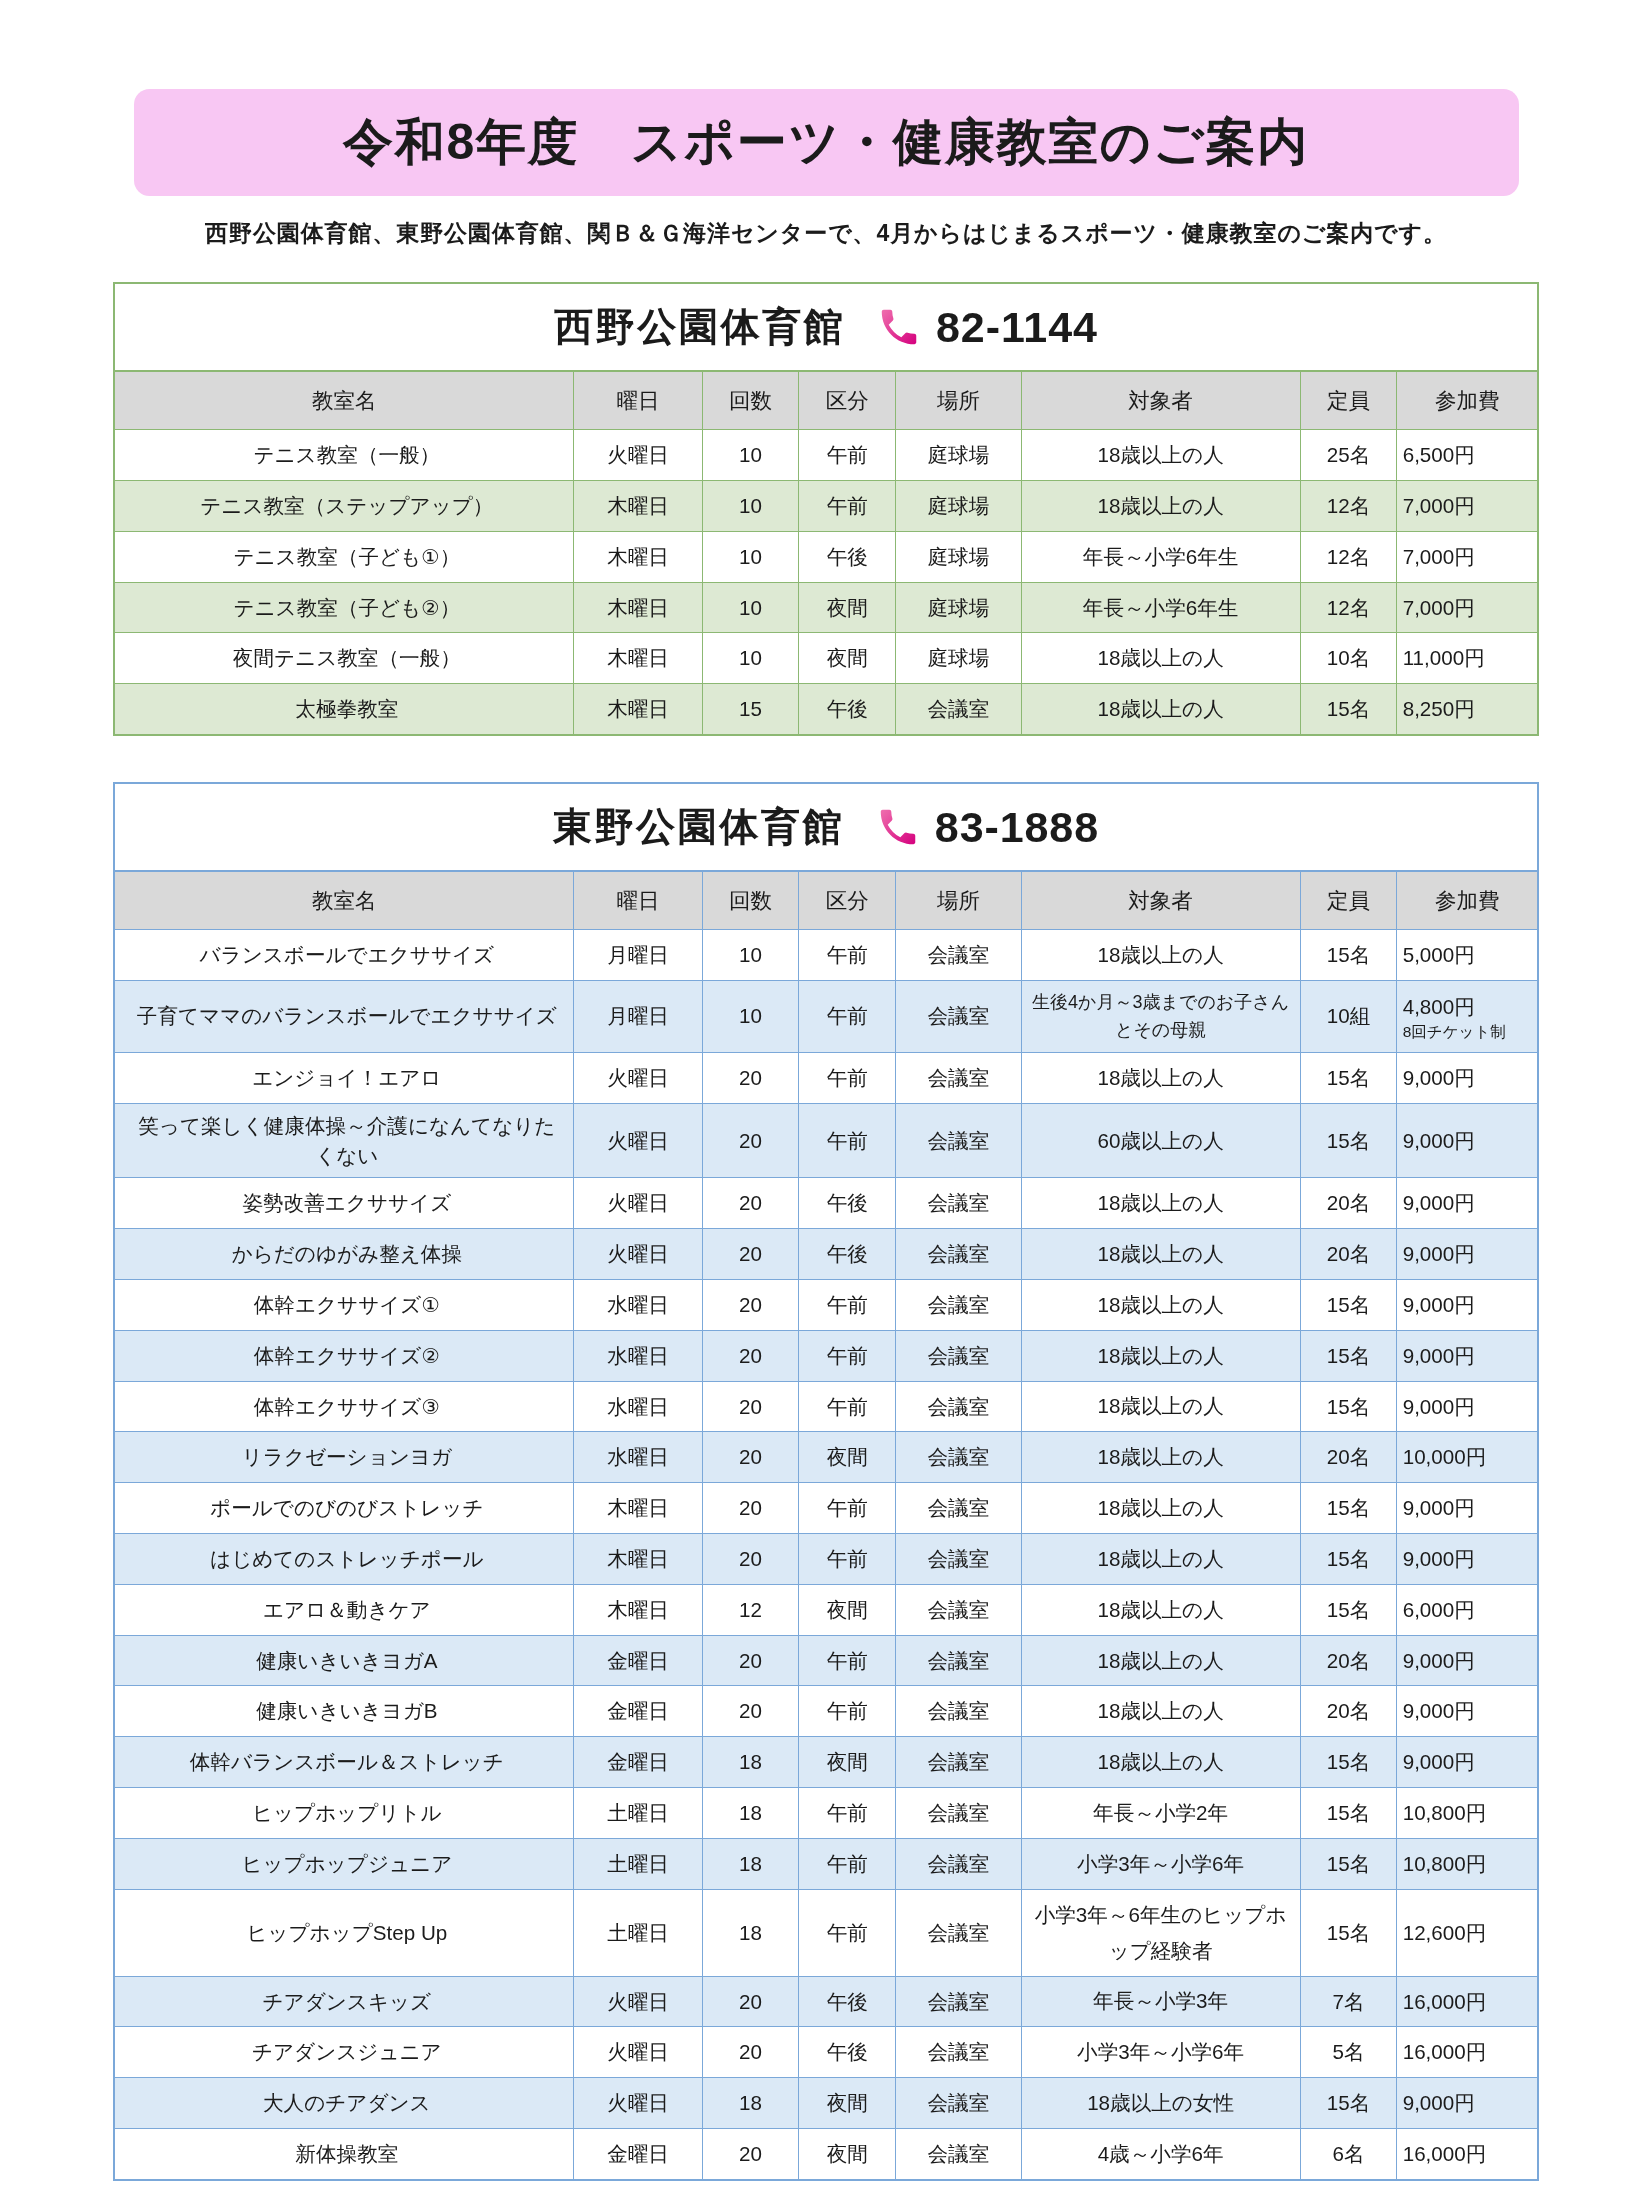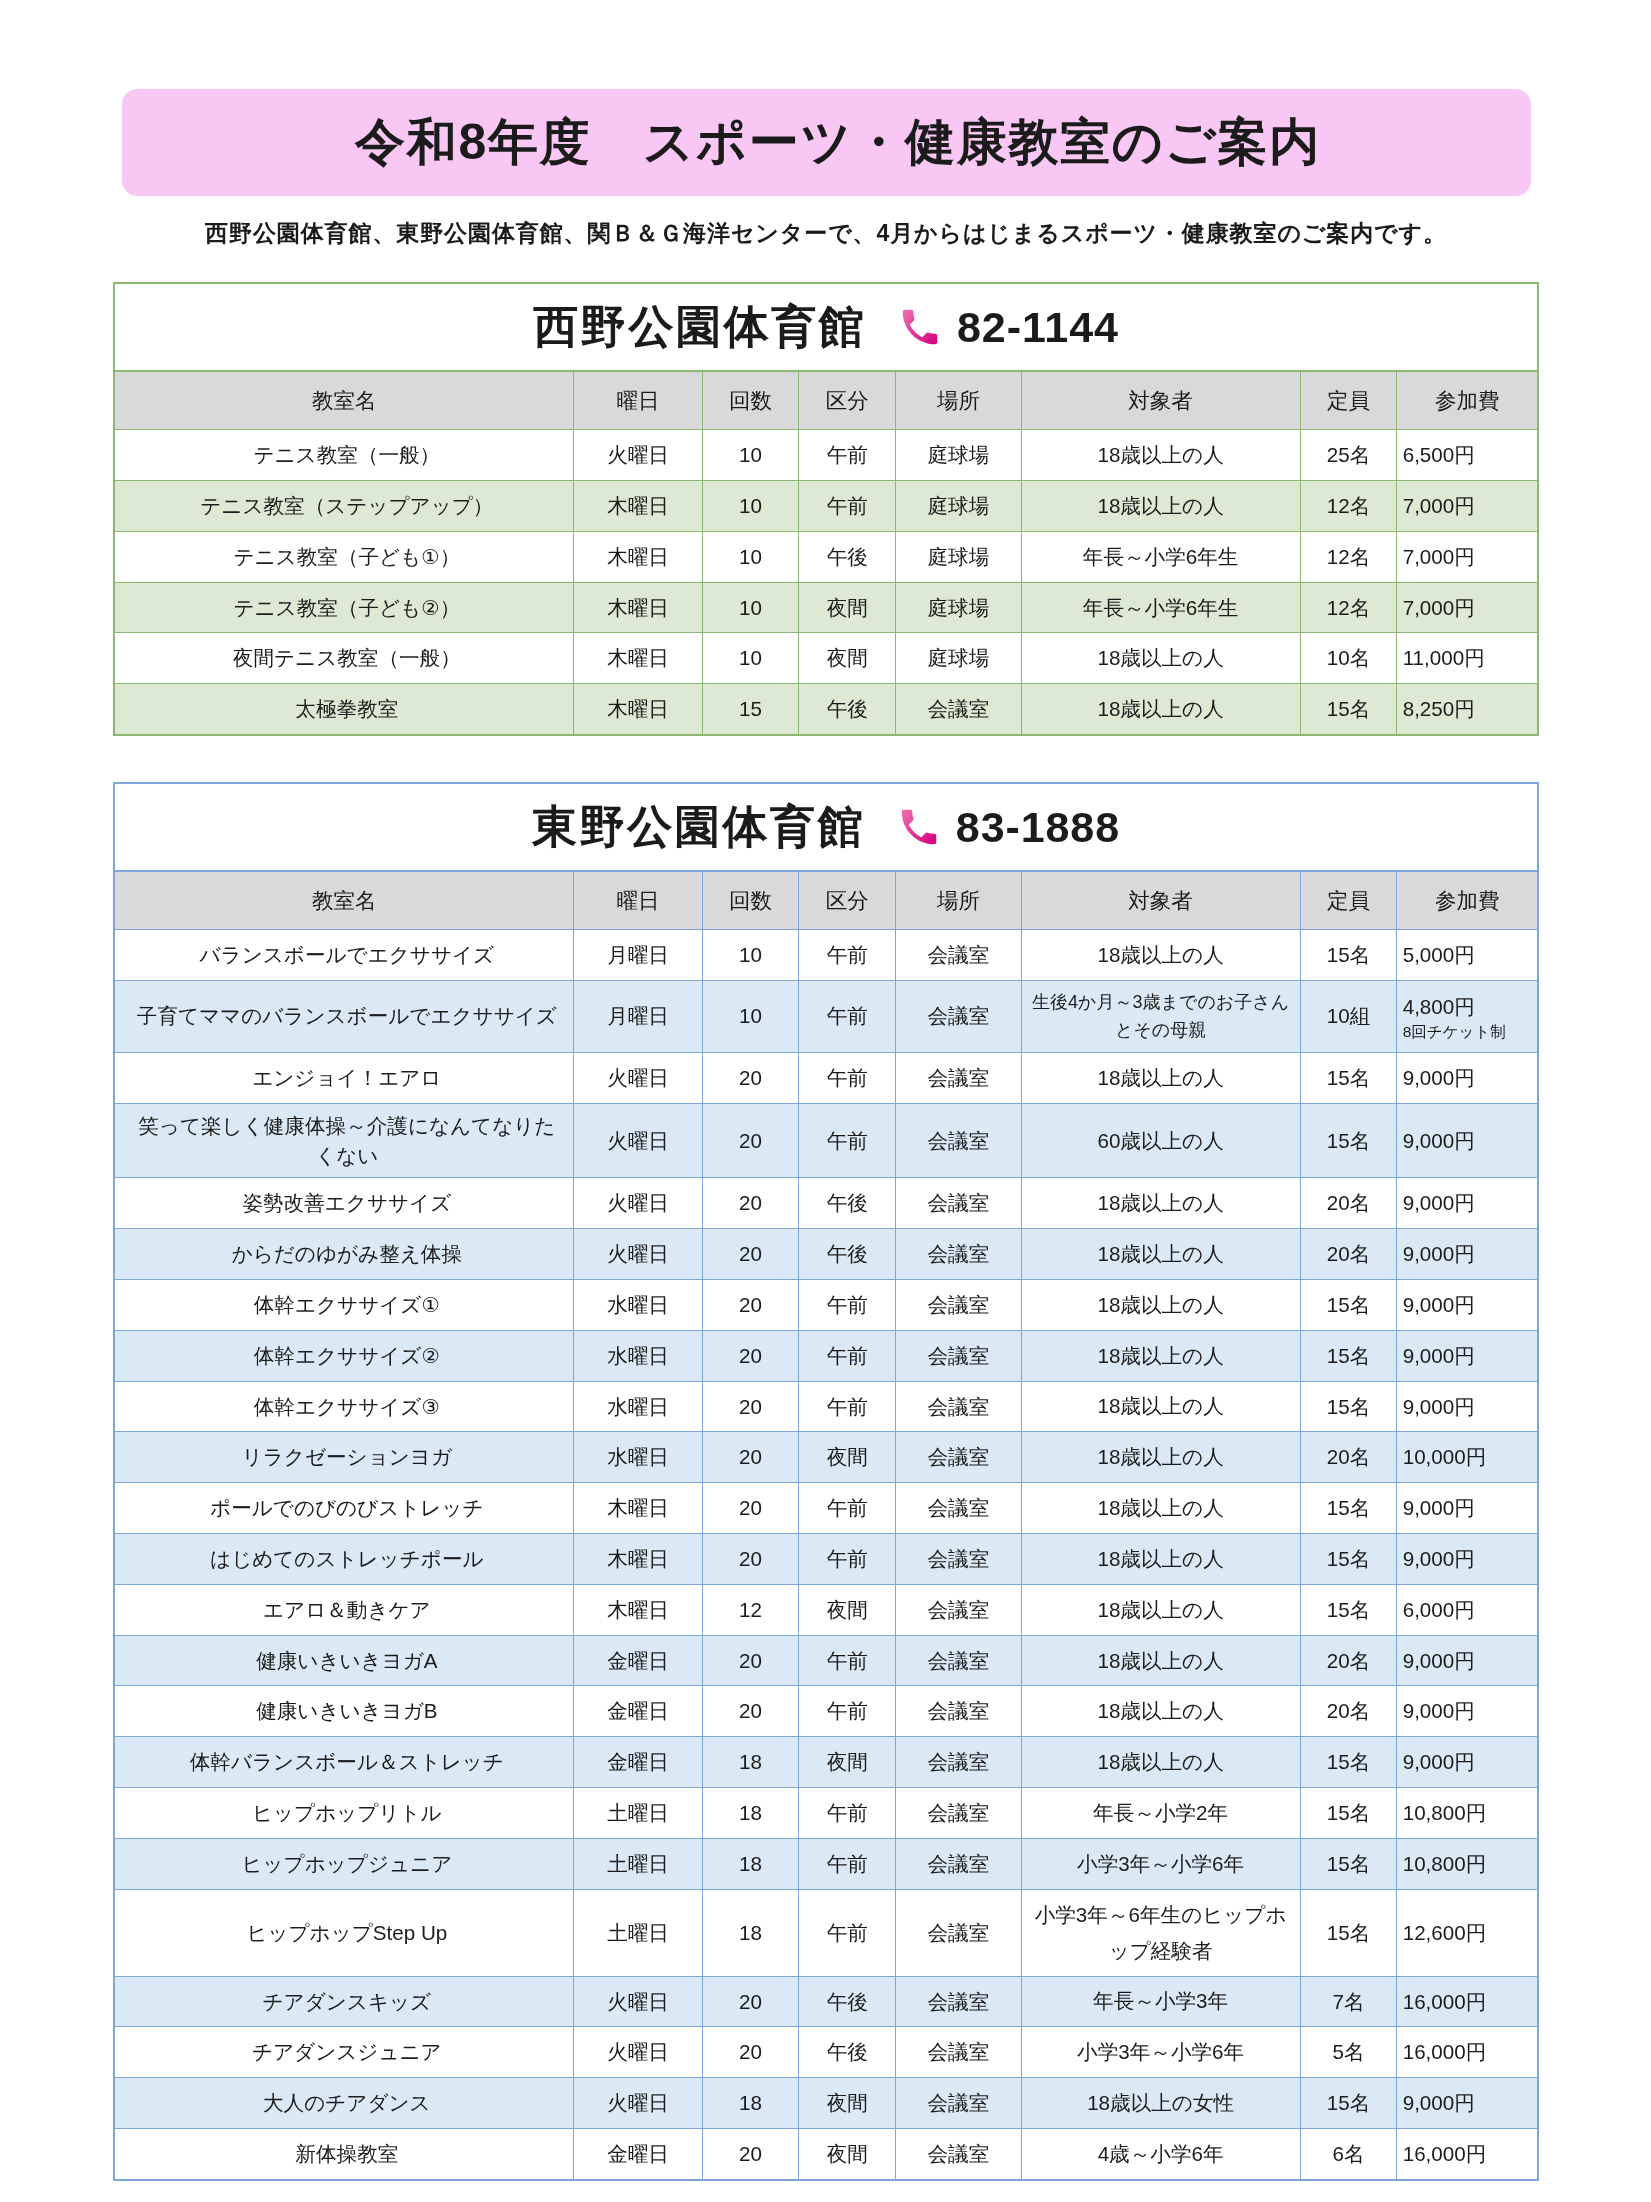--- a/index.html
+++ b/index.html
@@ -8,21 +8,21 @@
     background: #ffffff;
     font-family: "Liberation Sans", "DejaVu Sans", sans-serif;
     color: #1b1b1b;
     overflow: hidden;
   }
   .banner {
     width: 1385px;
     margin: 89px auto 0;
     height: 107px;
     border-radius: 15.5px;
-    display: flex; align-items: center; justify-content: center; padding-left: 24px;
+    display: flex; align-items: center; justify-content: center;
   }
   .banner h1 {
     margin: 0;
     font-size: 50px;
     font-weight: bold;
     letter-spacing: 1.7px;
   }
   .subtitle {
     margin: 22.4px 0 0;
     text-align: center;
@@ -37,21 +37,21 @@
   .facility + .facility { margin-top: 46px; }
   .title-band {
     border: 2.6px solid var(--border);
     border-bottom: none;
     background: #ffffff;
     height: 86px;
     display: flex; align-items: center; justify-content: center;
     gap: 13.8px;
   }
   .title-band .fname {
-    font-size: 45px;
+    font-size: 39px;
     font-weight: bold;
     letter-spacing: 2.6px;
     margin-right: 17px;
   }
   .title-band .phone-number {
     font-size: 43px;
     font-weight: 600;
     letter-spacing: 0.9px;
   }
   .phone-icon { display: inline-flex; align-items: center; }

